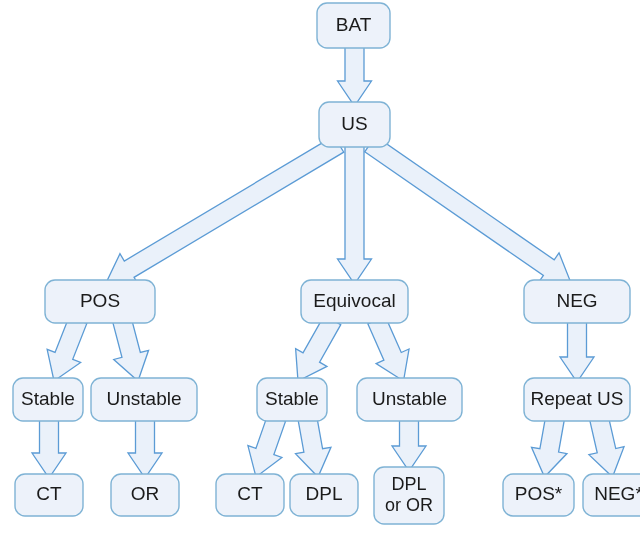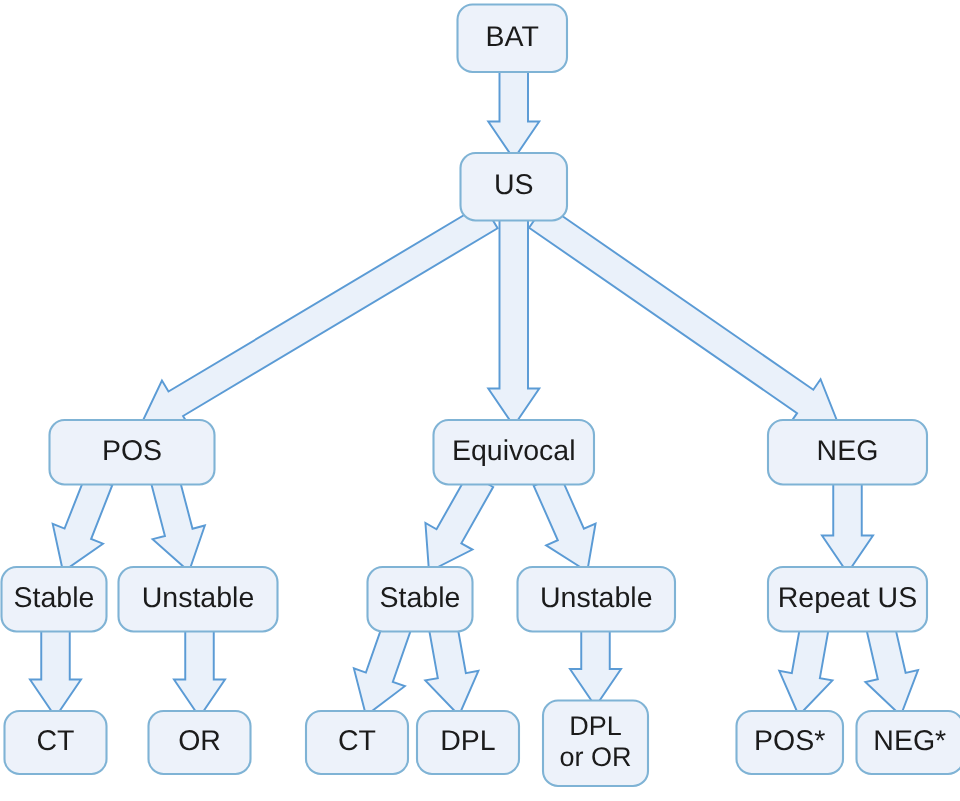--- a/index.html
+++ b/index.html
@@ -10,20 +10,21 @@
   body {
     width: 640px;
     height: 534px;
     font-family: "Liberation Sans", sans-serif;
     overflow: hidden;
   }
   #flowchart-root {
     position: relative;
     width: 612px;
     height: 534px;
+    padding-left: 12px;
   }
   svg#diagram {
     display: block;
     width: 640px;
     height: 534px;
   }
   .node-box {
     fill: #edf2fa;
     stroke: #7fb3d5;
     stroke-width: 1.4;

